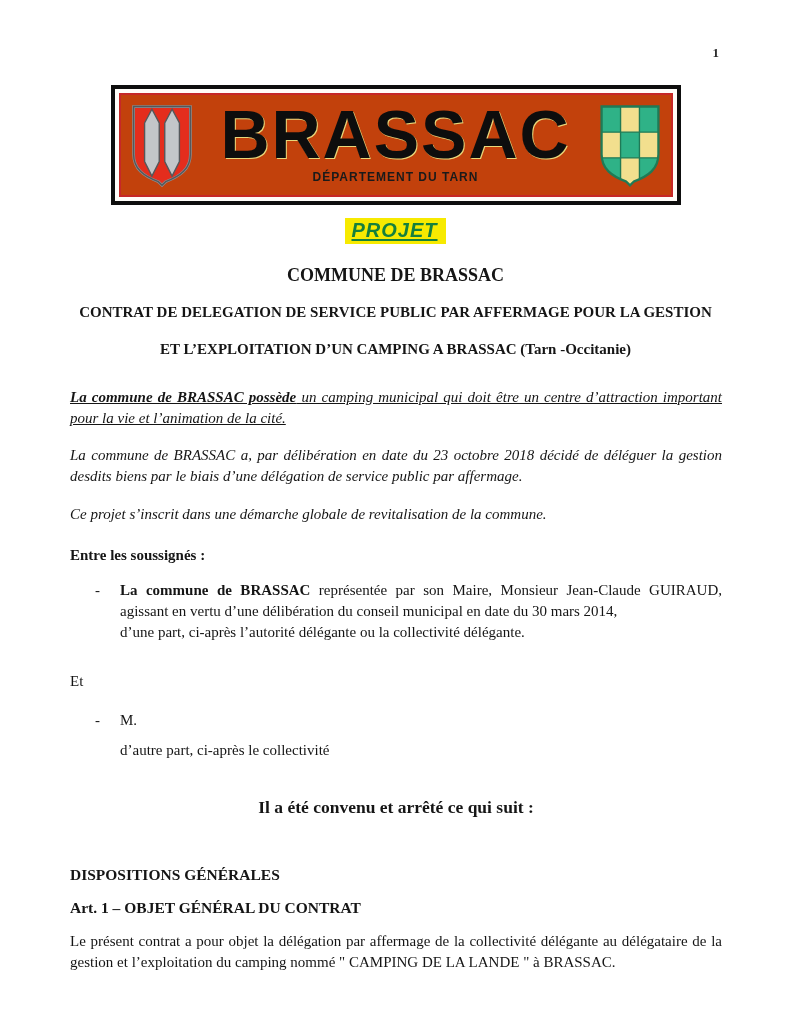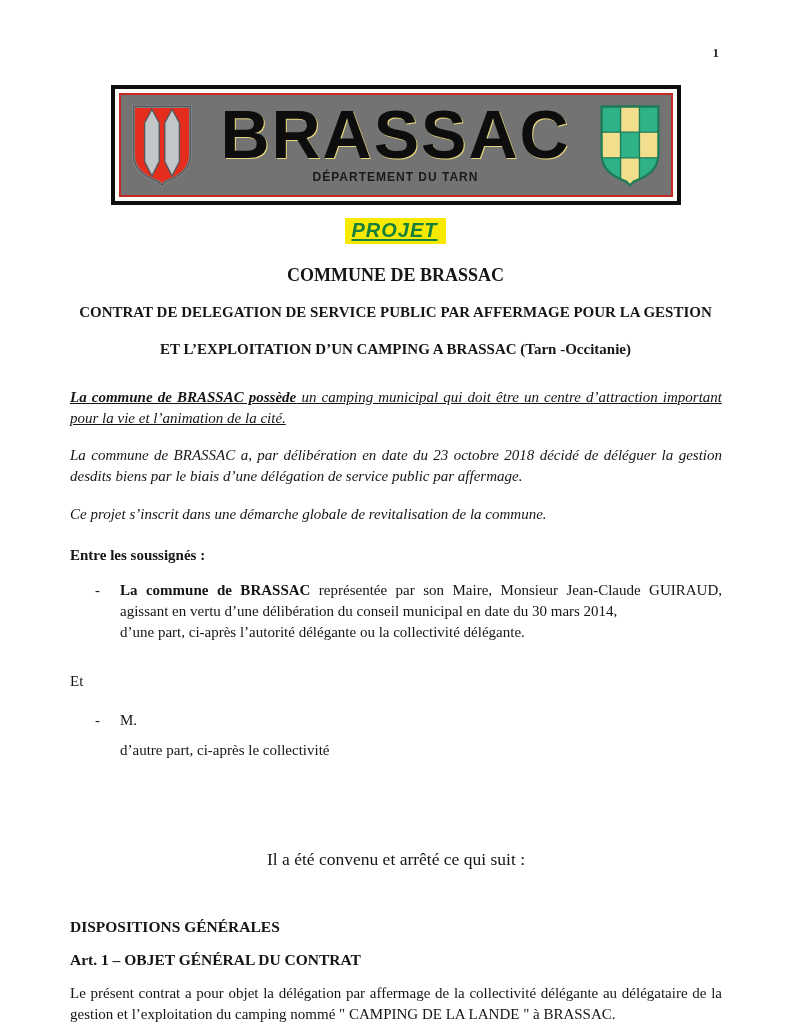--- a/index.html
+++ b/index.html
@@ -20,21 +20,21 @@
   
   .banner{
     margin:85px auto 0;width:570px;height:120px;
     border:4px solid #0e0e0e;background:#fffdf9;
     box-sizing:border-box;padding:4px;
   }
   .banner-inner{
     border:2px solid #c62828;height:100%;
     box-sizing:border-box;
     display:flex;align-items:center;justify-content:space-between;
-    padding:0 8px;background:#737373;
+    padding:0 8px;background:#c2410c;
   }
   .shield{flex:0 0 auto;display:block;}
   .banner-center{flex:1 1 auto;text-align:center;min-width:0;}
   .banner-title{
     font-family:"Liberation Sans", sans-serif;
     font-weight:bold;font-size:68px;line-height:64px;
     letter-spacing:2px;color:#0d0d0d;
     text-shadow:1px 1px 0 #e8d77a;
     white-space:nowrap;
   }
@@ -68,21 +68,21 @@
   .p1{margin-top:27px;text-decoration:underline;}
   .p2{margin-top:16px;}
   .p3{margin-top:17px;}
   .entre{margin-top:20px;font-weight:bold;}
   .li{position:relative;padding-left:50px;margin-top:14px;}
   .li .dash{position:absolute;left:25px;top:0;}
   .stretch{text-align:justify;text-align-last:justify;}
   .et{margin-top:28px;font-weight:normal;}
   .m-item{margin-top:18px;}
   .m-line2{margin-top:9px;padding-left:50px;}
-  .agreement{margin-top:88px;font-weight:normal;font-size:17.5px;text-align:center;}
+  .agreement{margin-top:36px;font-weight:bold;font-size:17.5px;text-align:center;}
   .part-title{margin-top:46px;font-weight:bold;font-size:15.5px;}
   .art-title{margin-top:12px;font-weight:bold;font-size:15.5px;}
   .art-body{margin-top:13px;}
 </style>
 </head>
 <body>
 
 <div class="page">
 
   <div class="page-num">1</div>

